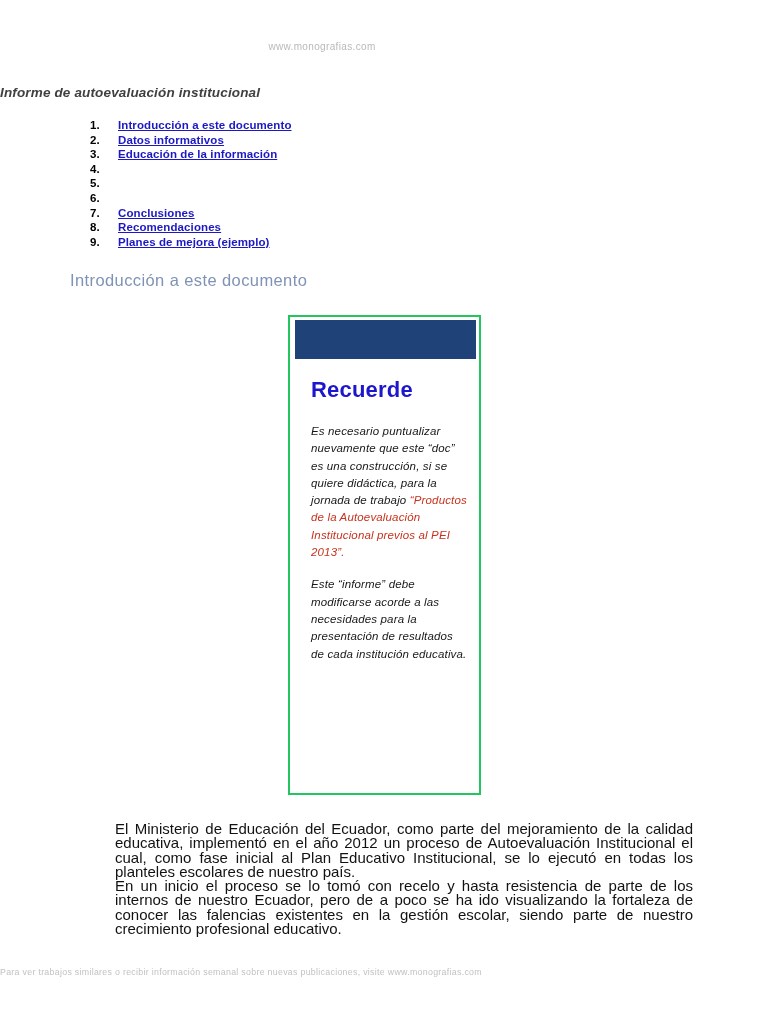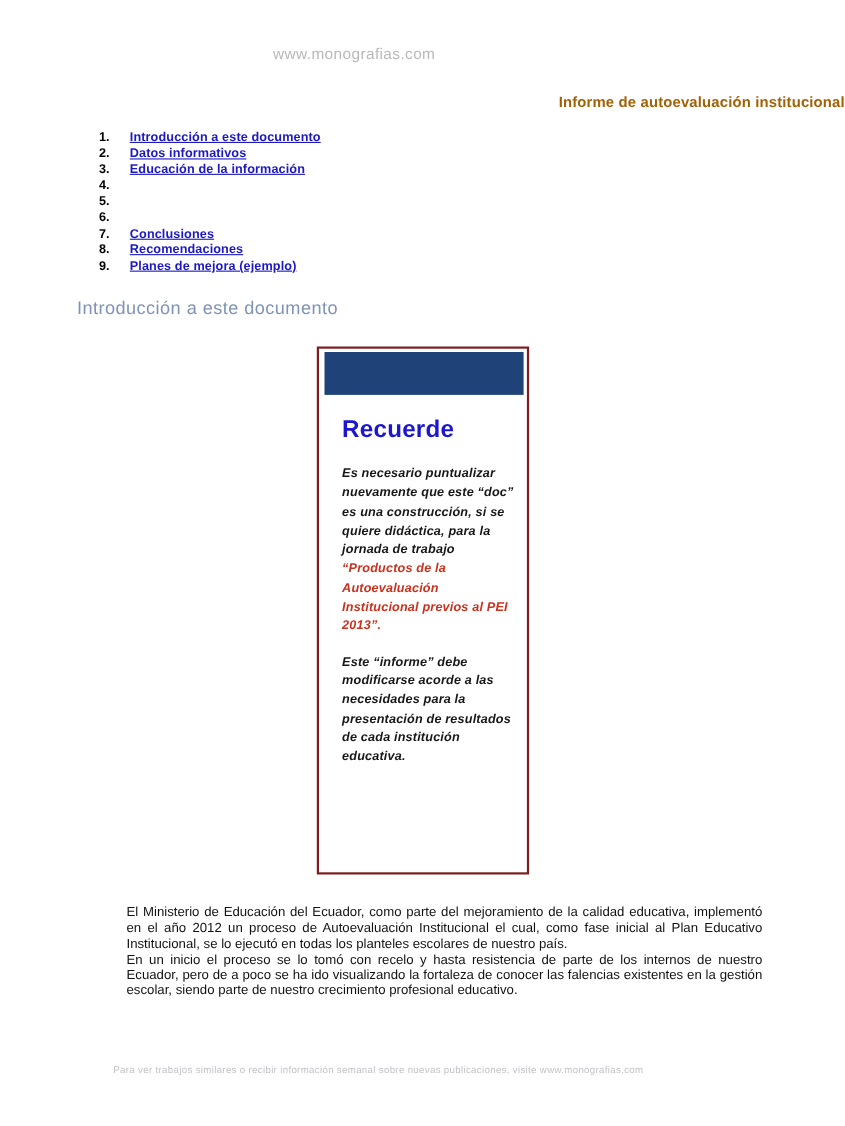--- a/index.html
+++ b/index.html
@@ -22,37 +22,38 @@
     background: #ffffff;
   }
 
   
   .site-header {
     position: absolute;
     top: 41px;
     left: 0;
     width: 644px;
     text-align: center;
-    font-size: 14px;
+    font-size: 10px;
     letter-spacing: 0.35px;
     color: #b9b9bd;
     font-family: "Liberation Sans", sans-serif;
   }
 
   
   .doc-title {
     position: absolute;
     top: 85px;
     left: 0;
     width: 768px;
-    text-align: right;
+    text-align: left;
     font-size: 13.5px;
     font-weight: bold;
     letter-spacing: 0.15px;
-    color: #a16207;
+    color: #404040;
+    font-style: italic;
   }
 
   
   .index-list {
     position: absolute;
     top: 118px;
     left: 90px;
     width: 620px;
   }
   .index-row {
@@ -89,21 +90,21 @@
     font-weight: normal;
   }
 
   
   .callout {
     position: absolute;
     left: 288px;
     top: 315px;
     width: 193px;
     height: 480px;
-    border: 2px solid #7f1d1d;
+    border: 2px solid #22c55e;
     background: #ffffff;
     box-sizing: border-box;
   }
   .callout-bar {
     position: absolute;
     left: 5px;
     top: 3px;
     width: 181px;
     height: 39px;
     background: #1f4379;
@@ -118,52 +119,51 @@
     font-size: 22px;
     font-weight: bold;
     color: #1c17cc;
     line-height: 42px;
     letter-spacing: 0.2px;
   }
   .callout-title .l2 { display: block; }
   .callout-body {
     margin-top: 12px;
     font-size: 11.5px;
-    font-weight: bold;
+    font-weight: normal;
     font-style: italic;
     line-height: 17.3px;
     color: #171717;
     letter-spacing: 0.15px;
   }
   .callout-body p { margin: 0; }
   .callout-body p + p { margin-top: 15px; }
   .callout-body .red {
     color: #c8321e;
   }
 
   
   .body-text {
     position: absolute;
     left: 115px;
     top: 822px;
     width: 578px;
-    font-size: 12px;
+    font-size: 15px;
     line-height: 14.3px;
     color: #121212;
     text-align: justify;
   }
   .body-text p { margin: 0; }
 
   
   .site-footer {
     position: absolute;
     top: 967px;
     left: 0;
     width: 688px;
-    text-align: center;
     font-size: 8.8px;
     letter-spacing: 0.3px;
     color: #c2c2c6;
   }
 </style>
 </head>
 <body>
 
 <div class="page">
 

